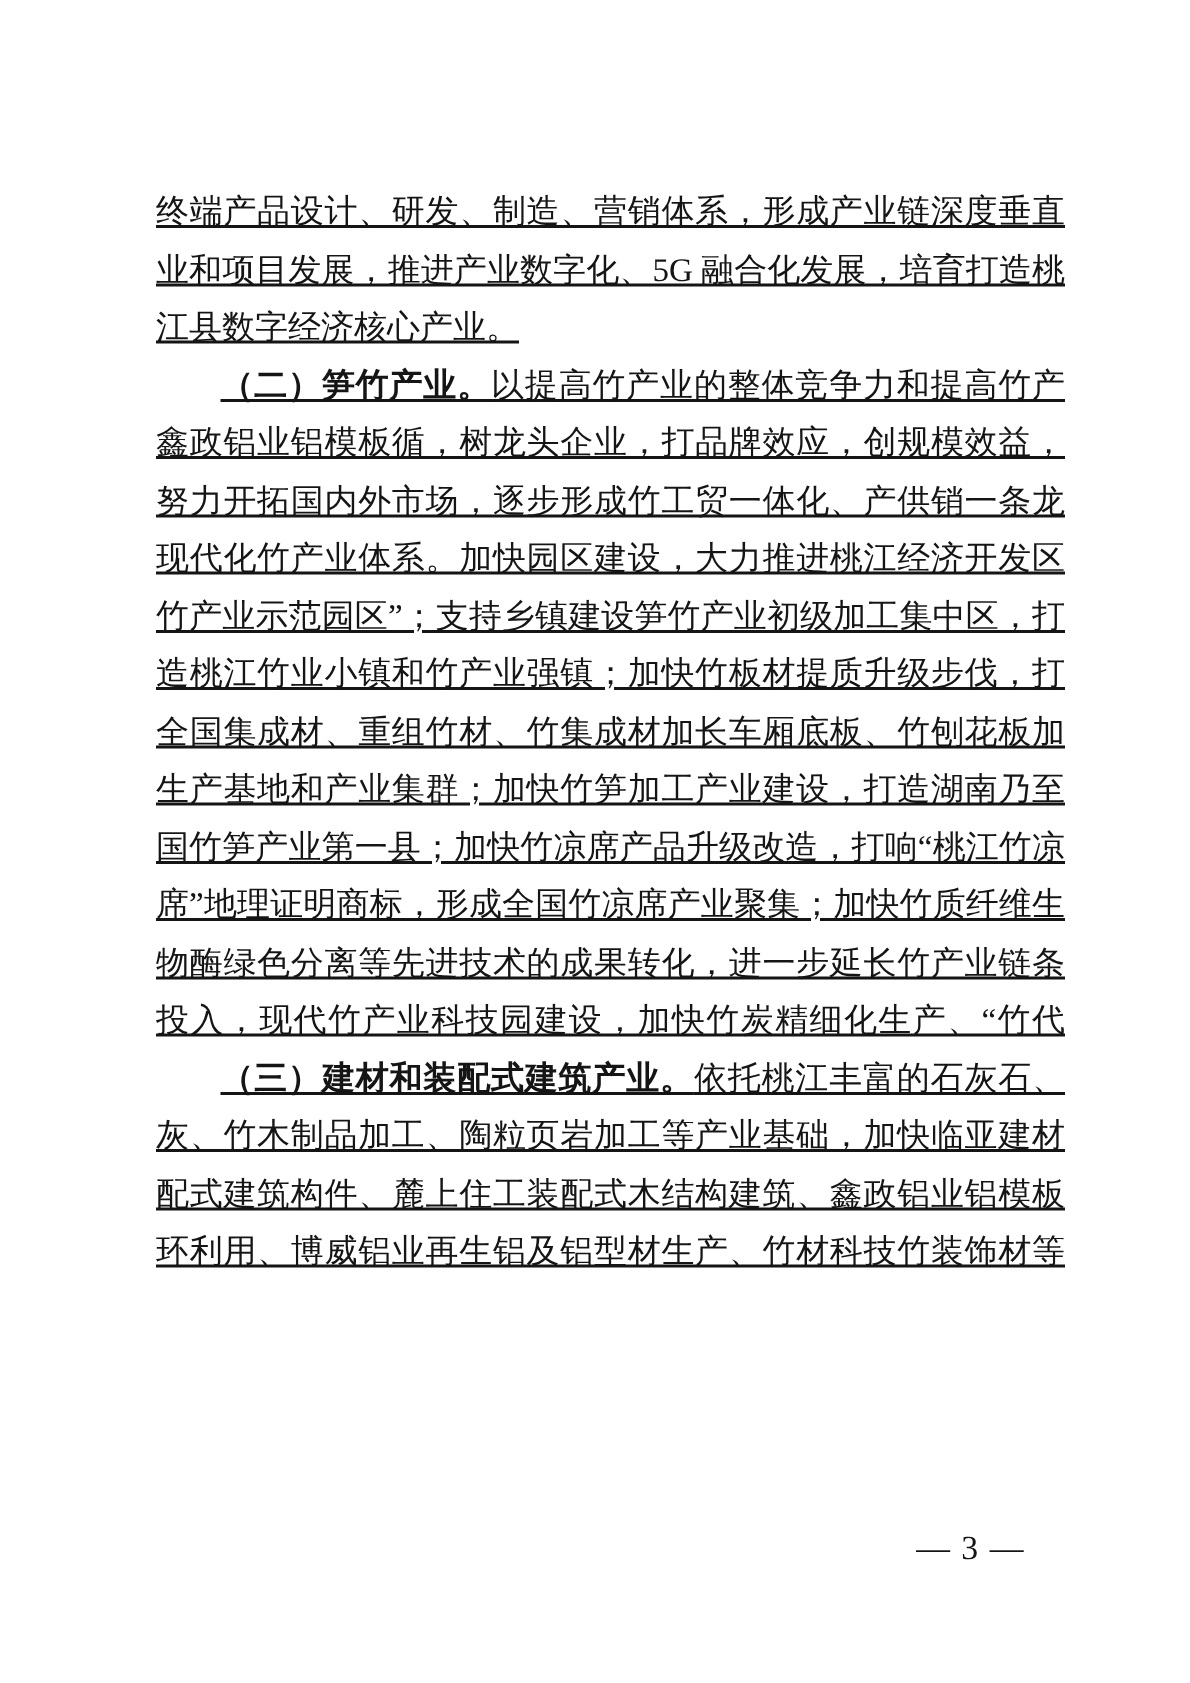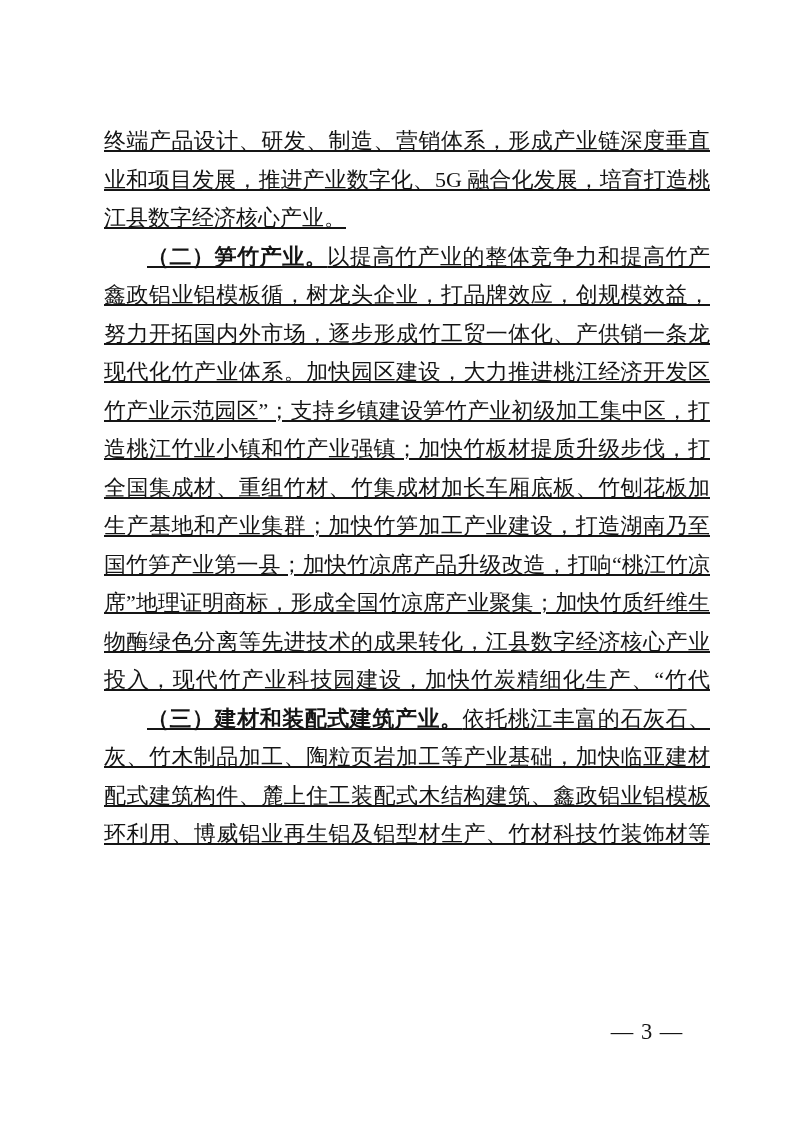--- a/index.html
+++ b/index.html
@@ -74,21 +74,21 @@
         <div class="line indent"><span class="para-heading">（二）笋竹产业。</span><span>以提高竹产业的整体竞争力和提高竹产品</span></div>
         <div class="line">鑫政铝业铝模板循，树龙头企业，打品牌效应，创规模效益，</div>
         <div class="line">努力开拓国内外市场，逐步形成竹工贸一体化、产供销一条龙的</div>
         <div class="line">现代化竹产业体系。加快园区建设，大力推进桃江经济开发区湖</div>
         <div class="line">竹产业示范园区”；支持乡镇建设笋竹产业初级加工集中区，打</div>
         <div class="line">造桃江竹业小镇和竹产业强镇；加快竹板材提质升级步伐，打造</div>
         <div class="line">全国集成材、重组竹材、竹集成材加长车厢底板、竹刨花板加工</div>
         <div class="line">生产基地和产业集群；加快竹笋加工产业建设，打造湖南乃至全</div>
         <div class="line">国竹笋产业第一县；加快竹凉席产品升级改造，打响“桃江竹凉</div>
         <div class="line">席”地理证明商标，形成全国竹凉席产业聚集；加快竹质纤维生</div>
-        <div class="line">物酶绿色分离等先进技术的成果转化，江县数字经济核心产业</div>
+        <div class="line">物酶绿色分离等先进技术的成果转化，进一步延长竹产业链条</div>
         <div class="line">投入，现代竹产业科技园建设，加快竹炭精细化生产、“竹代</div>
       </div>
       <div class="paragraph">
         <div class="line indent"><span class="para-heading">（三）建材和装配式建筑产业。</span><span>依托桃江丰富的石灰石、竹</span></div>
         <div class="line">灰、竹木制品加工、陶粒页岩加工等产业基础，加快临亚建材装</div>
         <div class="line">配式建筑构件、麓上住工装配式木结构建筑、鑫政铝业铝模板循</div>
         <div class="line">环利用、博威铝业再生铝及铝型材生产、竹材科技竹装饰材等重</div>
       </div>
     </div>
   <div class="page-number">— 3 —</div>

